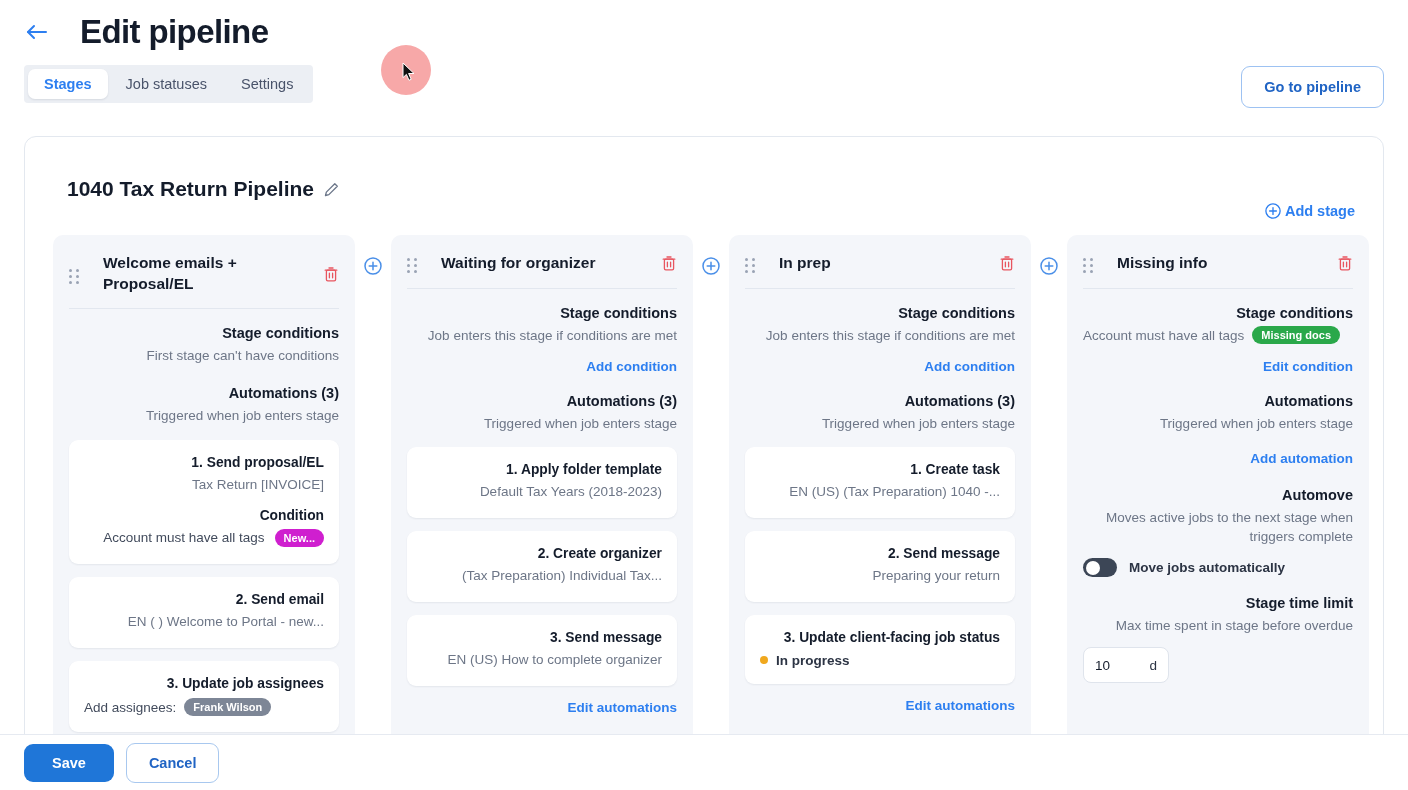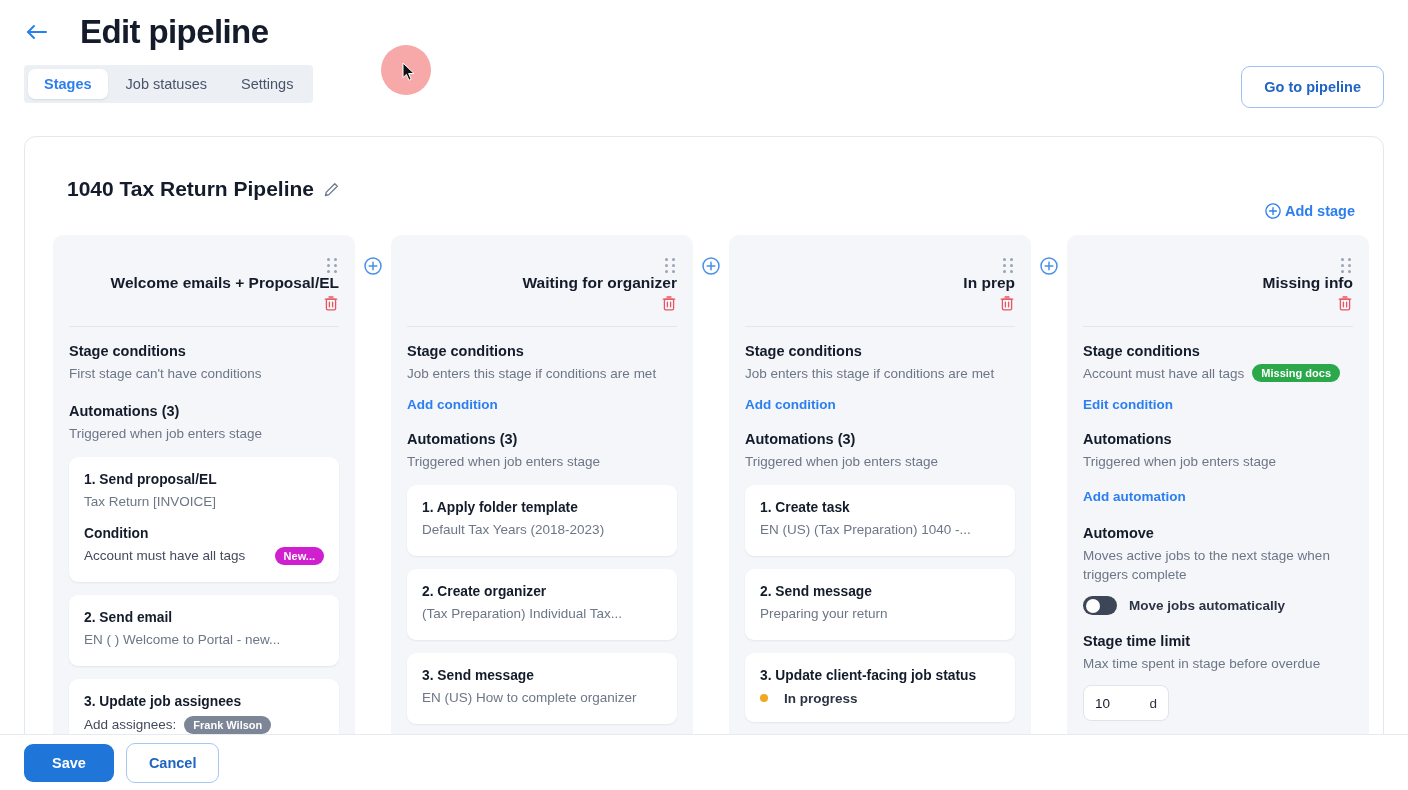--- a/index.html
+++ b/index.html
@@ -79,37 +79,36 @@
   }
   .col {
     width: 302px; flex: none;
     background: #f4f6fa;
     border-radius: 10px;
     height: 570px;
     overflow: hidden;
     position: relative;
   }
   .col-head {
-    display: flex; align-items: flex-end; gap: 0;
+    display: flex; align-items: center; gap: 22px;
     padding: 18px 16px 0 16px;
-    flex-direction: column;
   }
   .drag-dots {
     width: 12px; flex: none; margin-top: 5px;
     display: grid; grid-template-columns: 4px 4px; gap: 3px;
     cursor: grab;
   }
   .drag-dots i { width: 3px; height: 3px; border-radius: 50%; background: #9aa3b4; display: block; }
   .col-title {
     font-size: 15.5px; font-weight: 700; color: #141c2b;
     line-height: 1.33; flex: 1;
   }
   .trash { color: #e8555f; cursor: pointer; flex: none; display: flex; margin-top: 1px; }
   .col-rule { height: 1px; background: #e2e7ef; margin: 14px 16px 0 16px; }
-  .col-body { padding: 16px 16px 0 16px; }
+  .col-body { padding: 16px 16px 0 16px; text-align: right; }
 
   .sec-title { font-size: 14.5px; font-weight: 700; color: #141c2b; }
   .sec-sub { font-size: 13.5px; color: #6d7687; margin-top: 5px; line-height: 1.42; }
   .link { font-size: 13.5px; color: #2d7ff0; font-weight: 600; cursor: pointer; display: inline-block; }
   .mt14 { margin-top: 14px; }
   .mt18 { margin-top: 18px; }
   .mt20 { margin-top: 20px; }
 
   .cond-line { display: flex; align-items: center; gap: 8px; margin-top: 5px; flex-wrap: wrap; }
   .badge {
@@ -128,21 +127,21 @@
     background: #ffffff; border-radius: 9px;
     padding: 15px 15px 16px 15px;
     box-shadow: 0 1px 2px rgba(20,30,60,.07);
   }
   .card-t { font-size: 13.8px; font-weight: 700; color: #141c2b; }
   .card-s { font-size: 13.5px; color: #6d7687; margin-top: 6px; line-height: 1.4;
             overflow: hidden; text-overflow: ellipsis; white-space: nowrap; }
   .card-sec { font-size: 13.8px; font-weight: 700; color: #141c2b; margin-top: 14px; }
   .card-cond { display: flex; align-items: flex-start; gap: 10px; margin-top: 6px; }
   .card-cond span.txt { font-size: 13.5px; color: #424b5c; line-height: 1.4; flex: 1; }
-  .status-line { display: flex; align-items: center; gap: 16px; margin-top: 8px; }
+  .status-line { display: flex; align-items: center; gap: 8px; margin-top: 8px; }
   .dot { width: 8px; height: 8px; border-radius: 50%; background: #f0a81e; flex: none; }
   .status-txt { font-size: 13.5px; font-weight: 700; color: #2c3span; color: #2c3444; }
   .assignee-row { display: flex; align-items: center; gap: 8px; margin-top: 7px; flex-wrap: wrap; }
   .assignee-lbl { font-size: 13.5px; color: #424b5c; }
 
   .toggle-row { display: flex; align-items: center; gap: 12px; margin-top: 12px; }
   .toggle {
     width: 34px; height: 19px; border-radius: 10px; background: #3c4656;
     position: relative; cursor: pointer; flex: none;
   }

